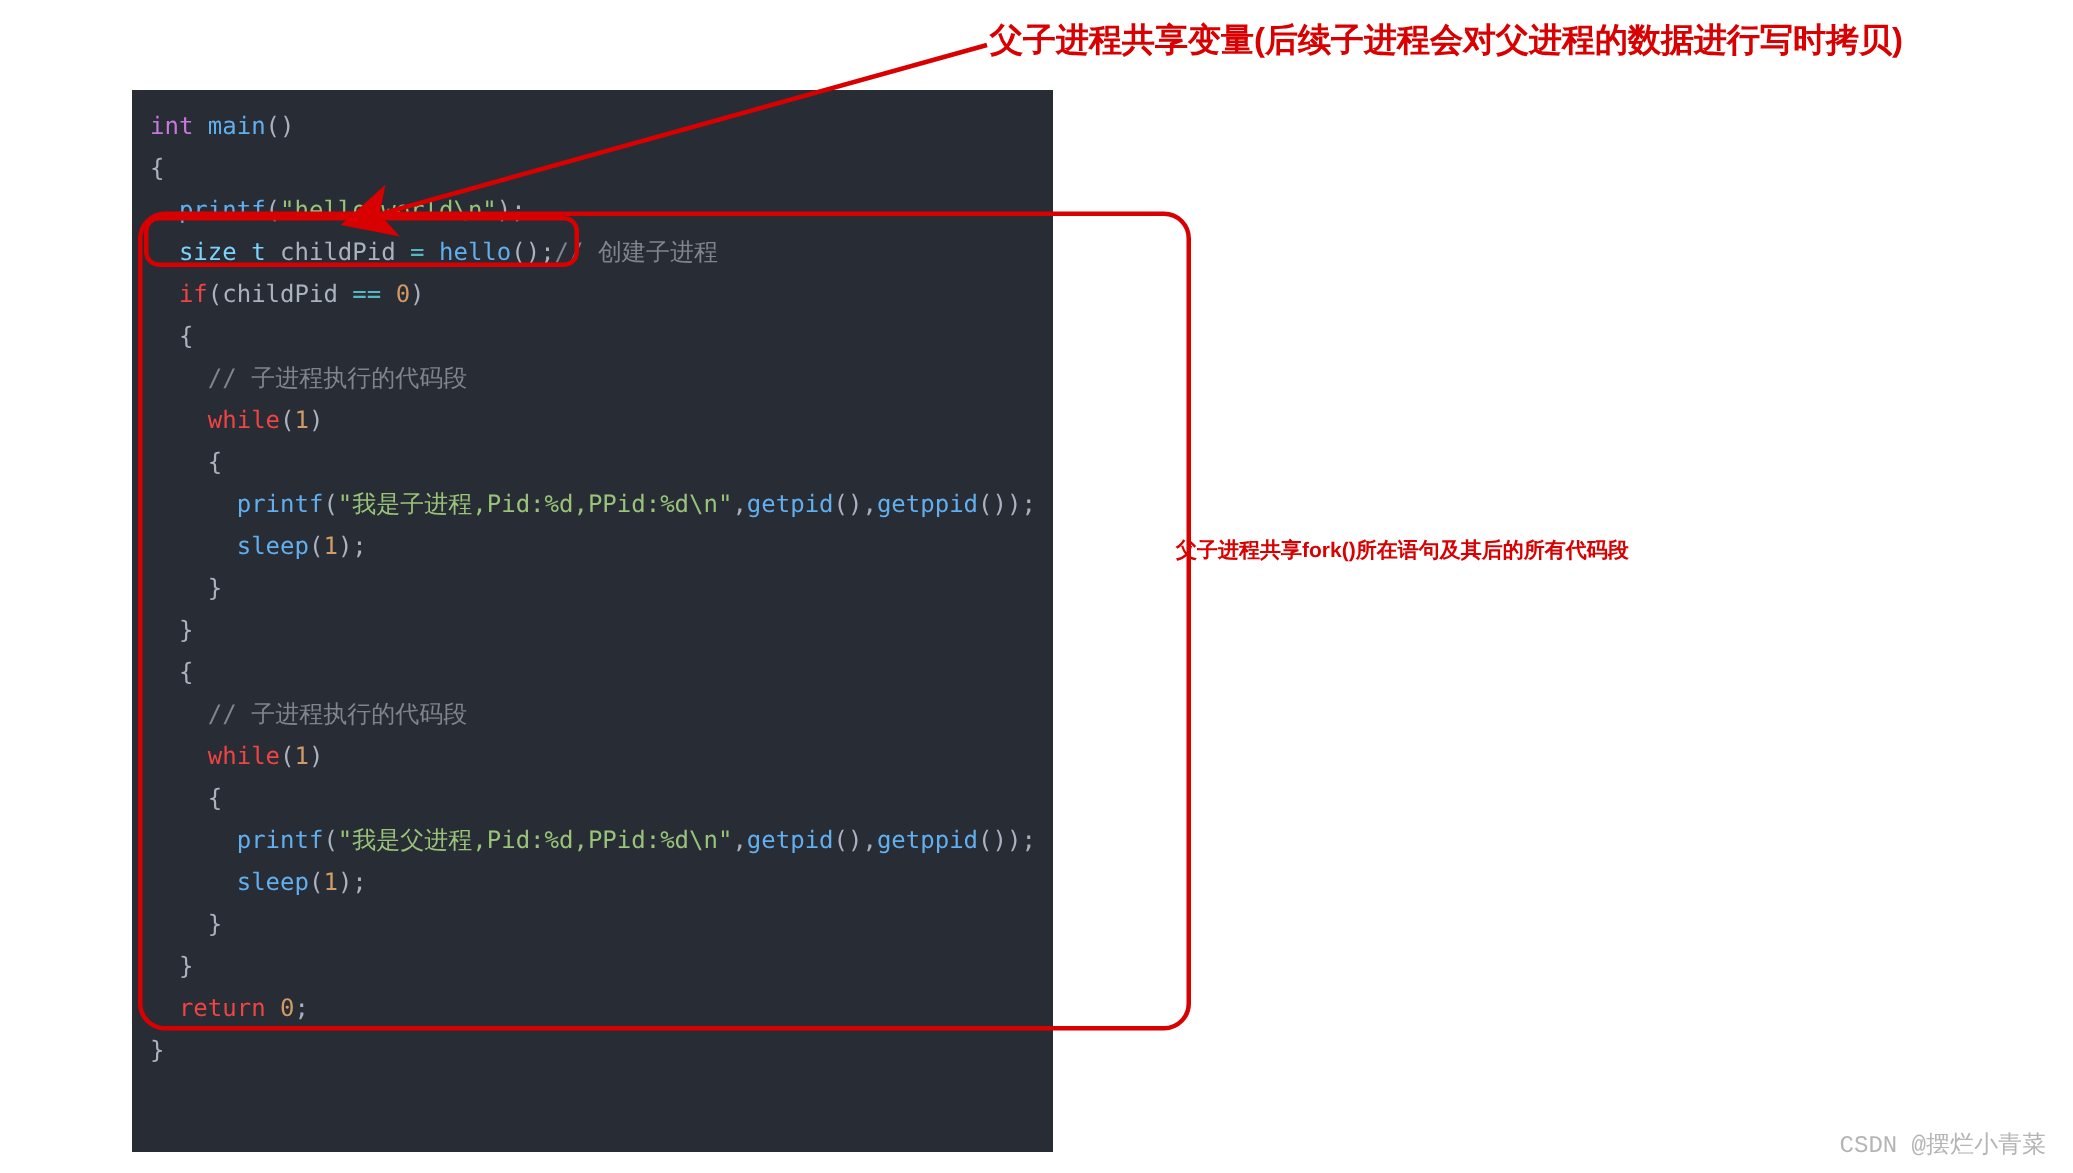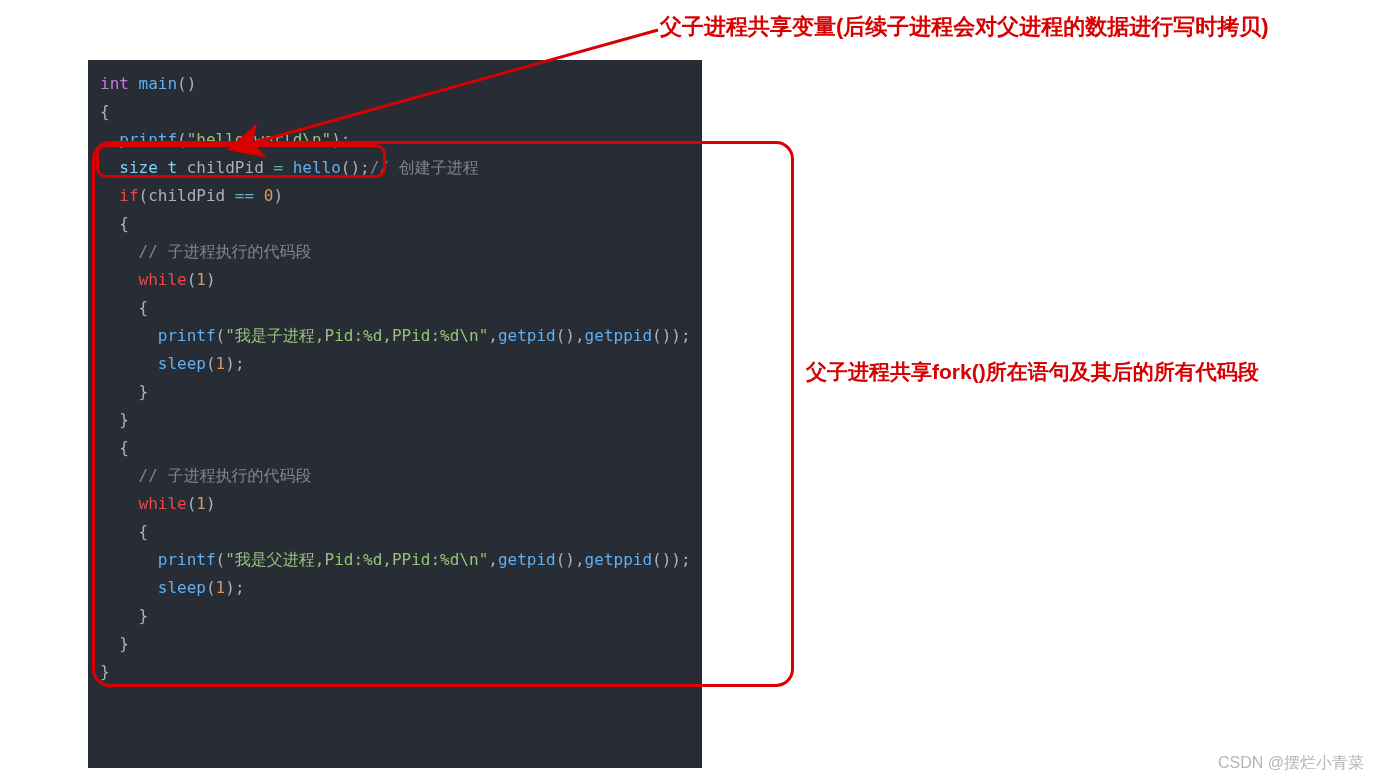--- a/index.html
+++ b/index.html
@@ -36,21 +36,21 @@
 
   .anno {
     position: absolute;
     color: #d80000;
     font-weight: bold;
     font-family: "Microsoft YaHei", "SimHei", sans-serif;
     font-size: 22px;
     white-space: nowrap;
   }
   .anno-top { left: 660px; top: 0; margin-top: 12px; }
-  .anno-side { left: 806px; top: 358px; font-size: 21px; }
+  .anno-side { left: 784px; top: 358px; font-size: 14px; }
 
   .box-var {
     position: absolute;
     left: 96px;
     top: 144px;
     width: 290px;
     height: 34px;
     border: 3px solid #d80000;
     border-radius: 10px;
     pointer-events: none;
@@ -64,21 +64,21 @@
     border: 3px solid #d80000;
     border-radius: 18px;
     pointer-events: none;
   }
 
   .watermark {
     position: absolute;
     right: 18px;
     bottom: 8px;
     color: #b5b5b5;
-    font-family: Liberation Sans, sans-serif;
+    font-family: Liberation Mono, monospace;
     font-size: 16px;
   }
 
   svg.arrow {
     position: absolute;
     left: 0; top: 0;
     width: 1382px; height: 782px;
     pointer-events: none;
   }
 </style>
@@ -101,20 +101,21 @@
   <div class="code-line tok-plain">  }</div>
   <div class="code-line tok-plain">  {</div>
   <div class="code-line"><span>    </span><span class="tok-cmt">// 子进程执行的代码段</span></div>
   <div class="code-line"><span>    </span><span class="tok-kw">while</span><span class="tok-plain">(</span><span class="tok-num">1</span><span class="tok-plain">)</span></div>
   <div class="code-line tok-plain">    {</div>
   <div class="code-line"><span>      </span><span class="tok-func">printf</span><span class="tok-plain">(</span><span class="tok-str">"我是父进程,Pid:%d,PPid:%d\n"</span><span class="tok-plain">,</span><span class="tok-func">getpid</span><span class="tok-plain">(),</span><span class="tok-func">getppid</span><span class="tok-plain">());</span></div>
   <div class="code-line"><span>      </span><span class="tok-func">sleep</span><span class="tok-plain">(</span><span class="tok-num">1</span><span class="tok-plain">);</span></div>
   <div class="code-line tok-plain">    }</div>
   <div class="code-line tok-plain">  }</div>
   <div class="code-line tok-plain"></div>
+  <div class="code-line"><span>  </span><span class="tok-kw">return</span><span class="tok-num"> 0</span><span class="tok-plain">;</span></div>
   <div class="code-line tok-plain">}</div>
 </div>
 
 <div class="box-shared"></div>
 <div class="box-var"></div>
 
 <svg class="arrow">
   <defs>
     <marker id="ah" markerWidth="12" markerHeight="12" refX="2" refY="6" orient="auto">
       <path d="M0,0 L12,6 L0,12 L3,6 Z" fill="#d80000"></path>

